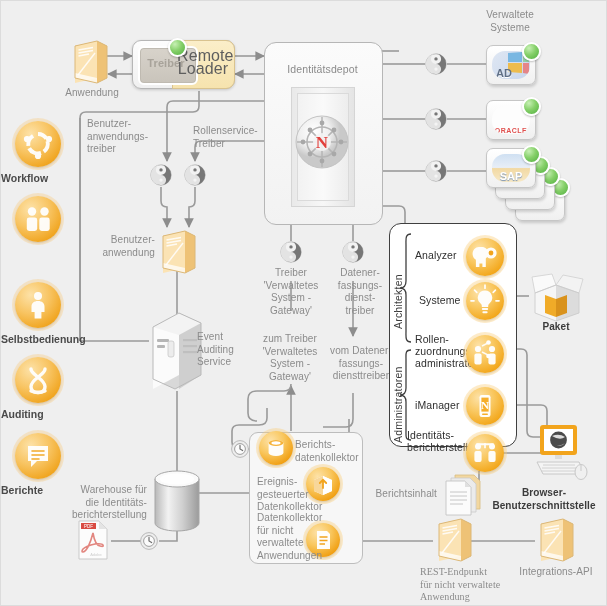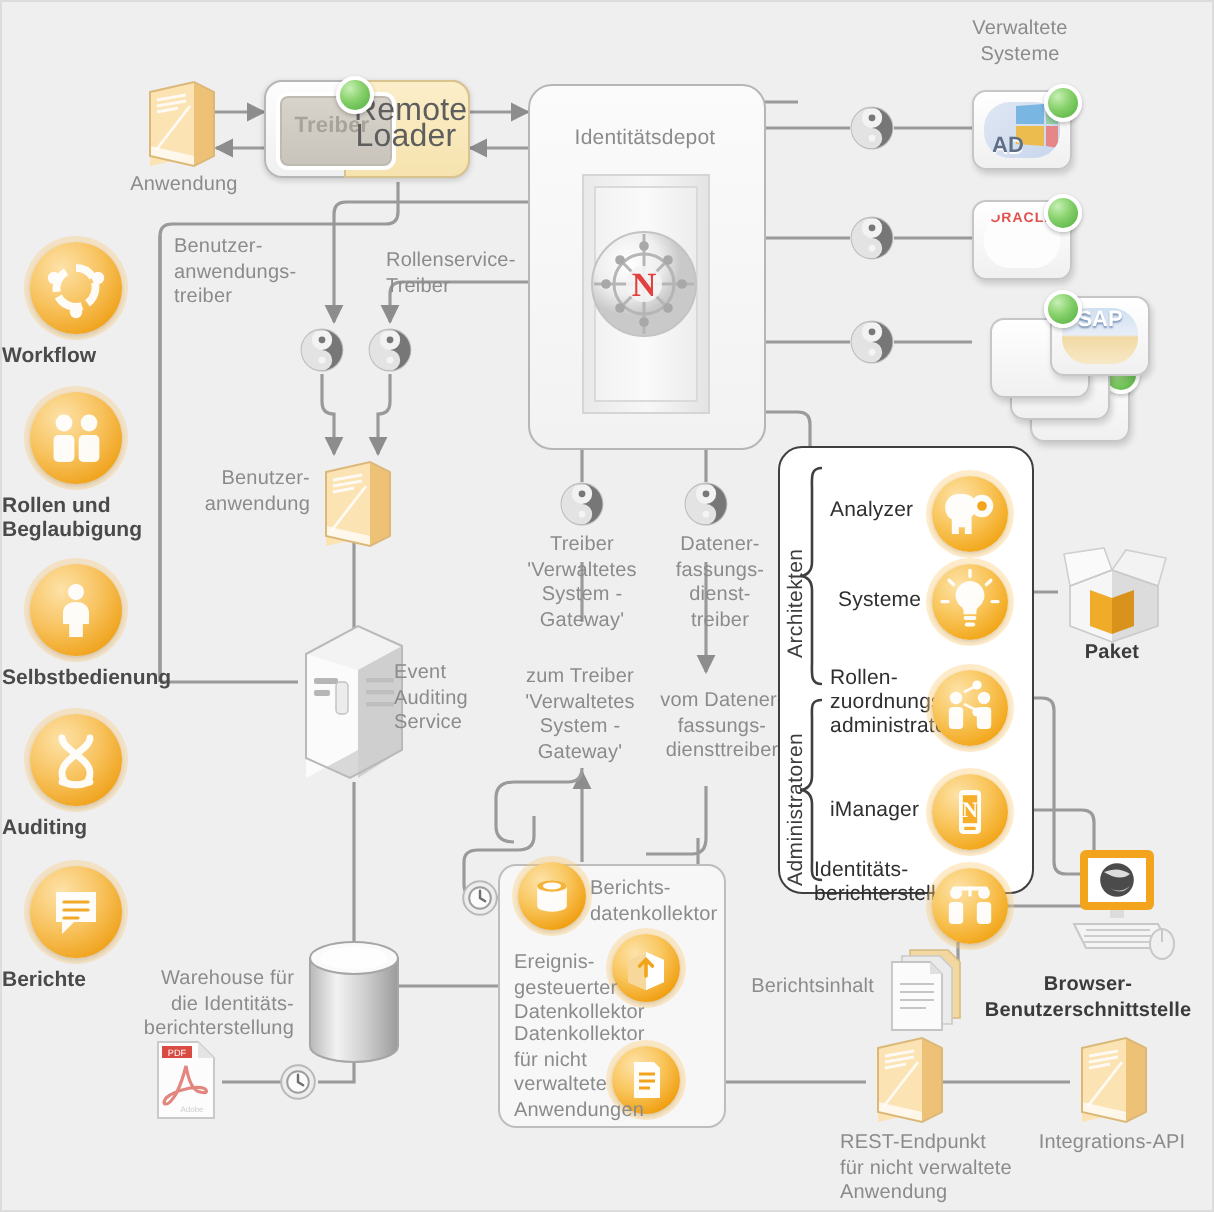--- a/index.html
+++ b/index.html
@@ -45,21 +45,21 @@
   
   .book{position:absolute;}
   
   .msbox{
     position:absolute;width:48px;height:38px;border:1px solid #c6c6c6;border-radius:7px;
     background:linear-gradient(180deg,#ffffff 0%,#f0f0f0 100%);
     box-shadow:1px 2px 3px rgba(0,0,0,.16);
   }
   .msbox .inner{
     position:absolute;left:5px;top:5px;right:5px;bottom:5px;border-radius:13px;overflow:hidden;
-    display:flex;align-items:flex-start;justify-content:center;font-size:11px;font-weight:bold;
+    display:flex;align-items:flex-end;justify-content:center;font-size:11px;font-weight:bold;
   }
   .greendot{
     position:absolute;width:15px;height:15px;border-radius:50%;
     background:radial-gradient(circle at 33% 28%,#c7f0b4 0%,#86d06a 45%,#4fae3d 100%);
     border:2px solid #fff;box-shadow:0 1px 2px rgba(0,0,0,.25);
   }
 
   
   .rorb{position:absolute;width:34px;height:34px;border-radius:50%;
     background:radial-gradient(circle at 34% 28%, #fde2a8 0%, #f9c75f 40%, #f09c0c 80%, #e08f10 100%);
@@ -183,22 +183,20 @@
     <div class="orb">
       <svg width="46" height="46" viewBox="0 0 46 46">
         <g fill="#ffffff" opacity=".95">
           <circle cx="17" cy="15.5" r="4.2"></circle>
             <circle cx="29.5" cy="15.5" r="4.2"></circle>
           <rect x="11.8" y="21.5" width="10.4" height="13.5" rx="2.4"></rect>
           <rect x="24.3" y="21.5" width="10.4" height="13.5" rx="2.4"></rect>
         </g>
       </svg>
     </div>
-    <div class="cap">Rollen und
-Beglaubigung</div>
   </div>
 
   <div class="feat" style="left:0px;top:281px;">
     <div class="orb">
       <svg width="46" height="46" viewBox="0 0 46 46">
         <g fill="#ffffff" opacity=".95">
           <circle cx="23" cy="14" r="4"></circle>
           <path d="M23 19c-4 0-6.5 2.2-6.5 5.4V30h3.1v6.5h6.8V30h3.1v-5.6C29.5 21.2 27 19 23 19z"></path>
         </g>
       </svg>
@@ -368,21 +366,21 @@
     <circle cx="11" cy="5.9" r="1.7" fill="#777"></circle>
       <circle cx="11" cy="16.1" r="1.7" fill="#f4f4f4"></circle>
   </svg>
 
   <div class="msbox" style="left:514px;top:180px;"></div>
   <div class="greendot" style="left:550px;top:177px;"></div>
   <div class="msbox" style="left:504px;top:169px;"></div>
   <div class="greendot" style="left:540px;top:166px;"></div>
   <div class="msbox" style="left:494px;top:158px;"></div>
   <div class="greendot" style="left:530px;top:155px;"></div>
-  <div class="msbox" style="left:485px;top:147px;margin-left:39px;">
+  <div class="msbox" style="left:485px;top:147px;">
     <div class="inner" style="background:linear-gradient(180deg,#cfe0f2 0%,#e8eef7 48%,#f2d9a4 52%,#f7e9c6 100%);">
       <span style="color:#ffffff;font-size:11px;font-weight:bold;text-shadow:0 1px 1px #7a93b5;">SAP</span>
     </div>
   </div>
   <div class="greendot" style="left:521px;top:144px;"></div>
 
   <svg style="position:absolute;left:148px;top:308px;" width="56" height="82" viewBox="0 0 56 82">
     <polygon points="4,18 30,4 52,14 52,66 26,80 4,70" fill="#d8d8d8"></polygon>
     <polygon points="4,18 30,4 30,66 4,80" fill="#fbfbfb"></polygon>
     <polygon points="30,4 52,14 52,66 30,80" fill="#cfcfcf"></polygon>
@@ -646,21 +644,21 @@
     <polygon points="6,9 28,4 38,9 38,41 28,46 6,41" fill="#f7d79b"></polygon>
     <polygon points="6,9 28,4 28,41 6,46" fill="#fbe3b4"></polygon>
     <polygon points="28,4 38,9 38,41 28,46" fill="#eec276"></polygon>
     <polygon points="6,41 28,46 28,41 6,36" fill="#ffffff" opacity=".75"></polygon>
     <g stroke="#ffffff" stroke-width="1.4" opacity=".85">
         <path d="M9.5 13 L24 10.5M9.5 16 L24 13.5M9.5 19 L20 17"></path>
         <path d="M9 38 L26 16"></path>
       </g>
     <polygon points="6,9 28,4 38,9 38,41 28,46 6,41" fill="none" stroke="#dcb878" stroke-width="1"></polygon>
   </svg>
-  <div class="lbl" style="left:419px;top:565px;width:100px;">REST-Endpunkt
+  <div class="lbl" style="left:419px;top:565px;width:100px;font-family:Liberation Serif, serif;">REST-Endpunkt
 für nicht verwaltete
 Anwendung</div>
 
   <svg class="book" style="left:534px;top:514px;" width="40" height="48" viewBox="0 0 40 48">
     <polygon points="6,9 28,4 38,9 38,41 28,46 6,41" fill="#f7d79b"></polygon>
     <polygon points="6,9 28,4 28,41 6,46" fill="#fbe3b4"></polygon>
     <polygon points="28,4 38,9 38,41 28,46" fill="#eec276"></polygon>
     <polygon points="6,41 28,46 28,41 6,36" fill="#ffffff" opacity=".75"></polygon>
     <g stroke="#ffffff" stroke-width="1.4" opacity=".85">
         <path d="M9.5 13 L24 10.5M9.5 16 L24 13.5M9.5 19 L20 17"></path>

